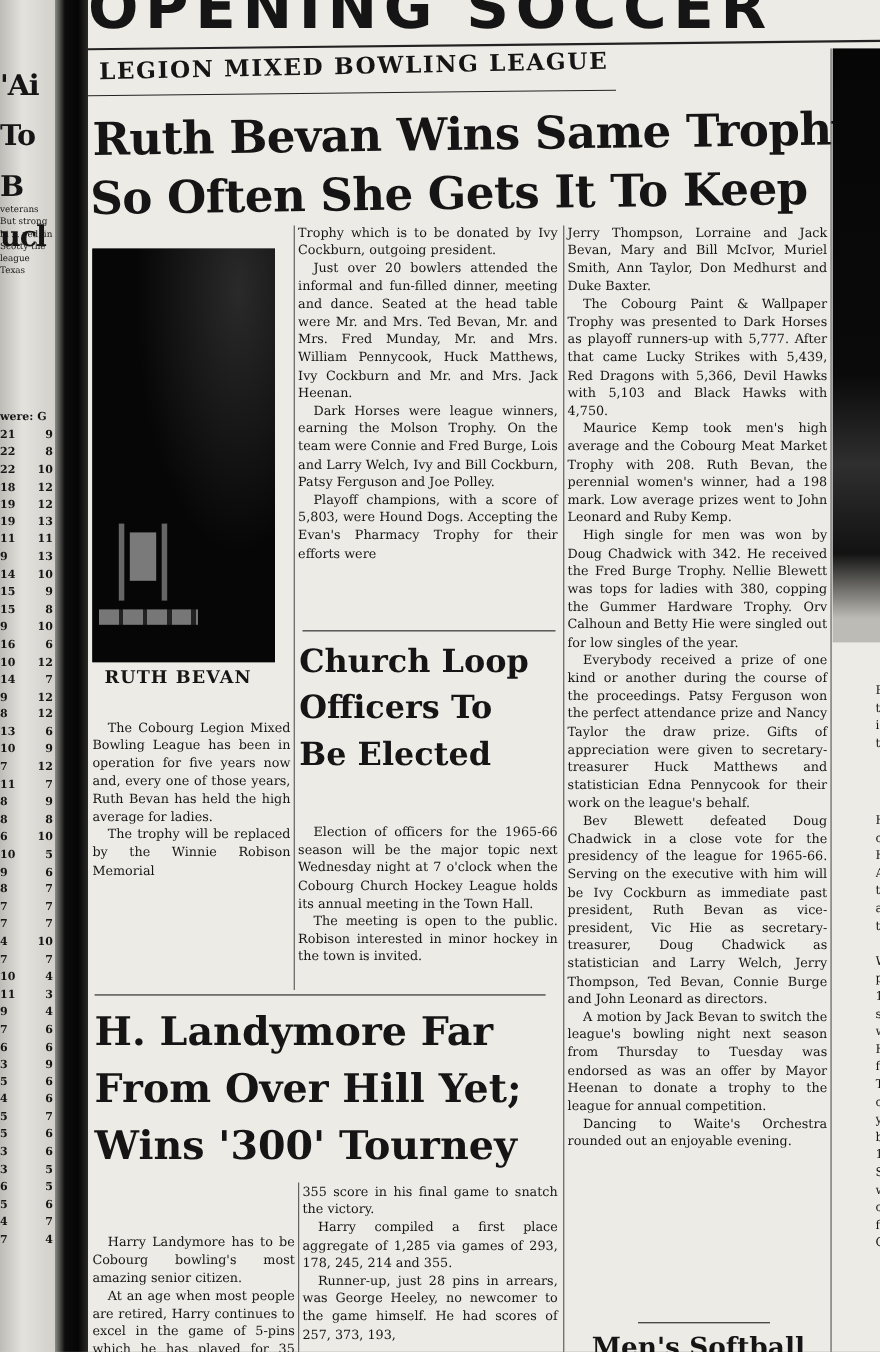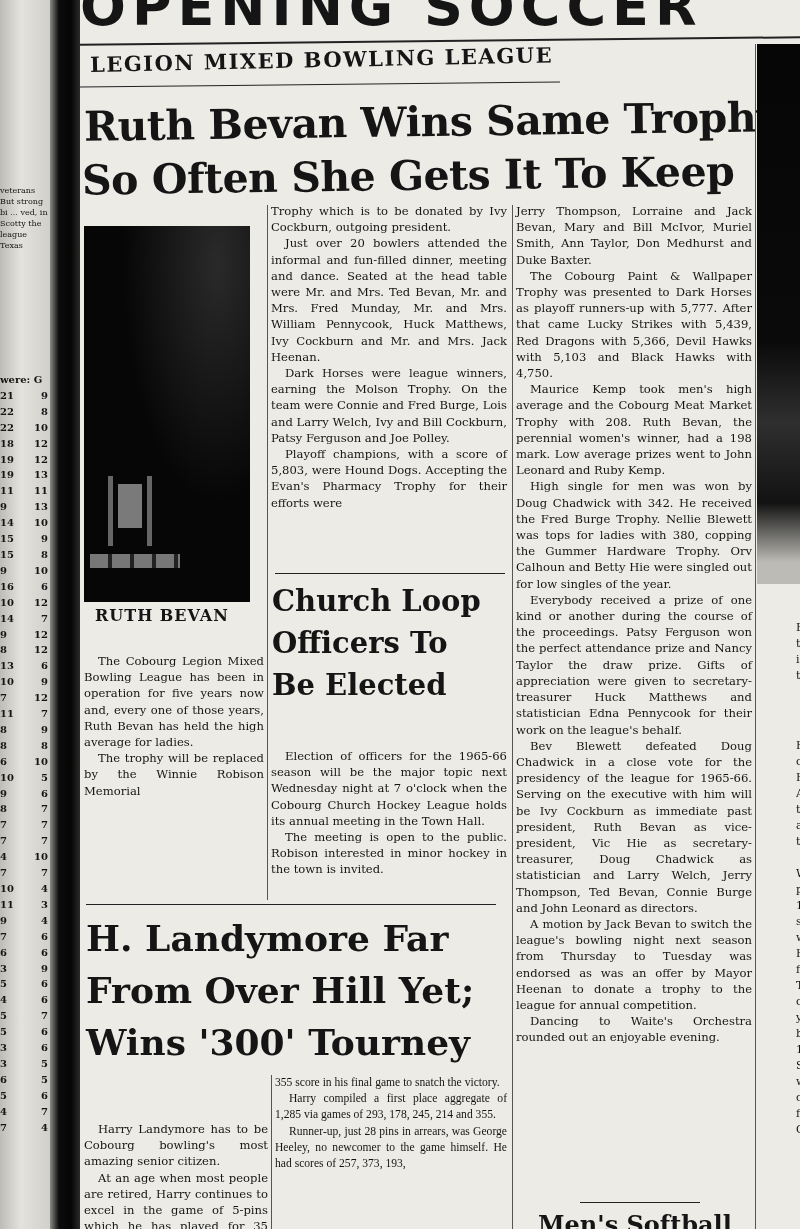--- a/index.html
+++ b/index.html
@@ -75,36 +75,41 @@
     position: absolute; left: 272px; top: 580px; width: 236px;
     font-family: "DejaVu Serif", serif; font-weight: 900; font-size: 29px; line-height: 42px;
   }
   .col2b { left: 271px; top: 748px; width: 236px; }
 
   .story2-head {
     position: absolute; left: 86px; top: 912px; font-family: "DejaVu Serif", serif;
     font-weight: 900; font-size: 36px; line-height: 52px; white-space: nowrap;
   }
   .col4 { left: 84px; top: 1075px; width: 184px; margin-top: 46px; }
-  .col5 { left: 275px; top: 1075px; width: 232px; font-family: Liberation Serif, serif; }
+  .col5 { left: 275px; top: 1075px; width: 232px; }
 
   .softball {
     position: absolute; left: 538px; top: 1210px; font-weight: 900; font-size: 24px;
     font-family: "DejaVu Serif", serif; white-space: nowrap;
   }
   .right-frag { position: absolute; left: 760px; top: 620px; width: 40px; font-size: 11px; line-height: 16px; overflow: hidden; white-space: nowrap; margin-left: 36px; }
   .right-frag .lit { font-weight: 900; font-size: 20px; margin: 8px 0 6px 4px; }
   .right-frag .w { font-weight: 900; font-size: 34px; margin: 4px 0 8px 6px; }
 </style>
 </head>
 <body>
 
 <div class="page">
 
   <div class="left-strip">
+    <div class="heads">
+      <div>'Ai</div>
+      <div>To B</div>
+      <div>ucl</div>
+    </div>
     <div class="blurb">veterans But strong bi ... ved, in Scotty the league Texas</div>
     <div class="scores" id="scores">
       <div>
           <span>were: G</span>
         </div>
     <div>
           <span>21</span>
           <span>9</span>
         </div>
         <div>

